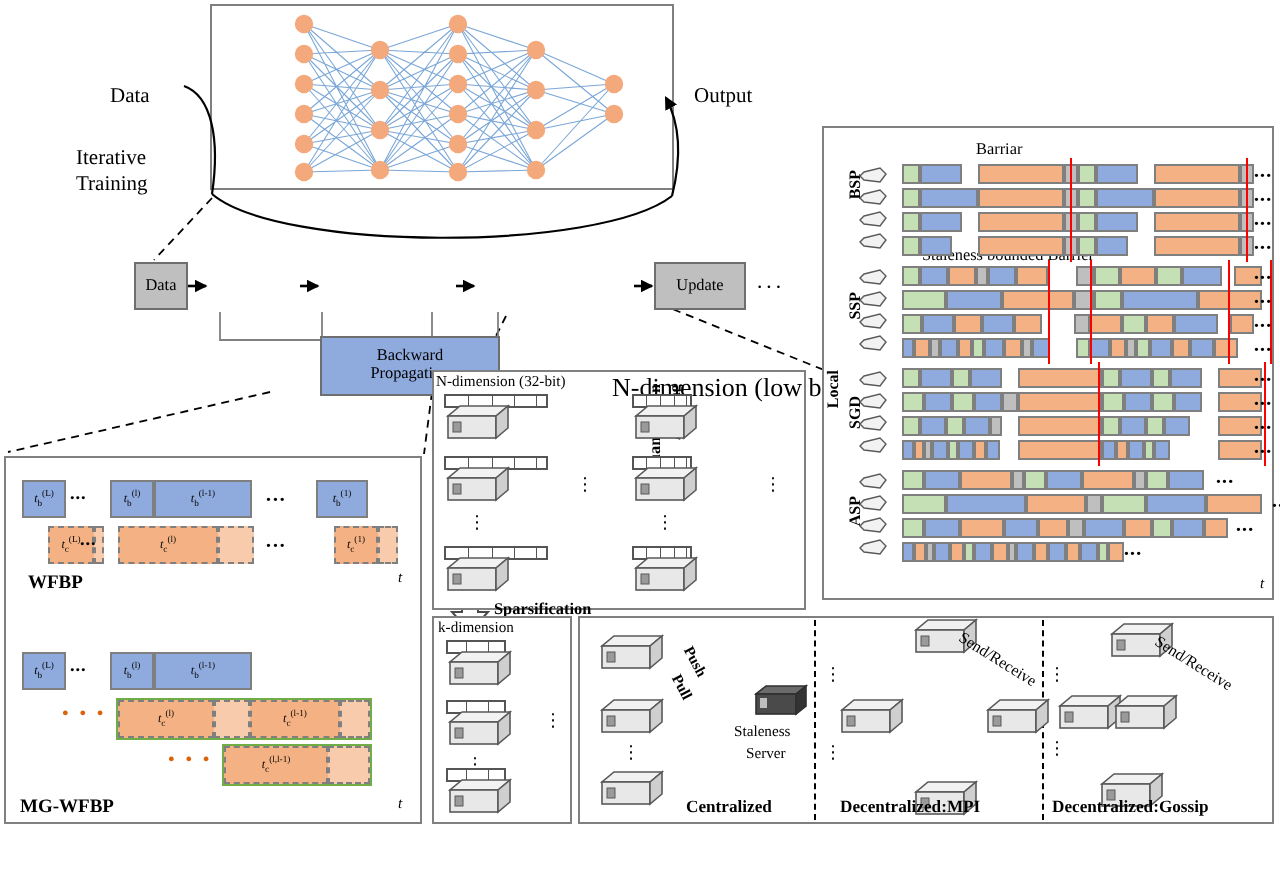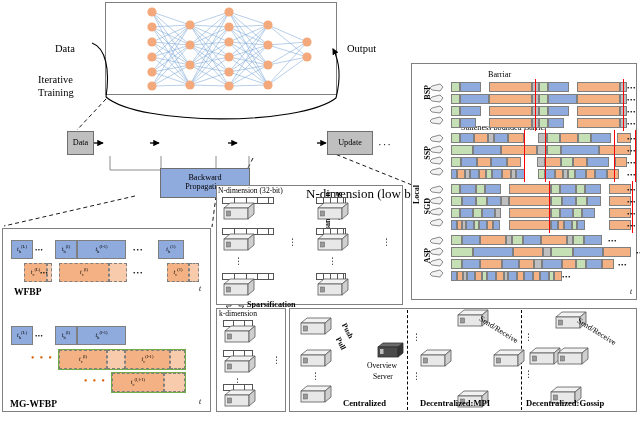--- a/index.html
+++ b/index.html
@@ -469,21 +469,21 @@
   <div class="txt" style="left:341px;top:336px;font-size:7.6px;font-weight:bold;transform:rotate(62deg);transform-origin:left top;">Pull</div>
 
   <div class="srv" style="left:373px;top:343px;width:30px;height:17px;">
     <svg width="30" height="17" viewBox="0 0 30 17">
       <polygon points="5,4 25,4 30,0 10,0" fill="#6b6b6b" stroke="#2f2f2f" stroke-width="0.8"></polygon>
       <rect x="5" y="4" width="20" height="10" fill="#4a4a4a" stroke="#2f2f2f" stroke-width="0.8"></rect>
       <polygon points="25,4 30,0 30,10 25,14" fill="#333" stroke="#2f2f2f" stroke-width="0.8"></polygon>
       <rect x="7" y="6" width="3.5" height="5" fill="#bdbdbd"></rect>
     </svg>
   </div>
-  <div class="txt" style="left:367px;top:362px;font-size:7.6px;">Overview</div>
+  <div class="txt" style="left:367px;top:362px;font-size:7.6px;">Staleness</div>
   <div class="txt" style="left:373px;top:373px;font-size:7.6px;">Server</div>
   <div class="txt bold" style="left:343px;top:399px;font-size:8.6px;">Centralized</div>
 
   <div class="srv" style="left:452px;top:310px;width:36px;height:19px;">
     <svg width="36" height="19" viewBox="0 0 36 19">
       <polygon points="6,5 30,5 36,0 12,0" fill="#f2f2f2" stroke="#595959" stroke-width="0.8"></polygon>
       <rect x="6" y="5" width="24" height="11" fill="#e8e8e8" stroke="#595959" stroke-width="0.8"></rect>
       <polygon points="30,5 36,0 36,11 30,16" fill="#cfcfcf" stroke="#595959" stroke-width="0.8"></polygon>
       <rect x="8.5" y="8" width="4" height="5" fill="#9a9a9a" stroke="#595959" stroke-width="0.5"></rect>
     </svg>

